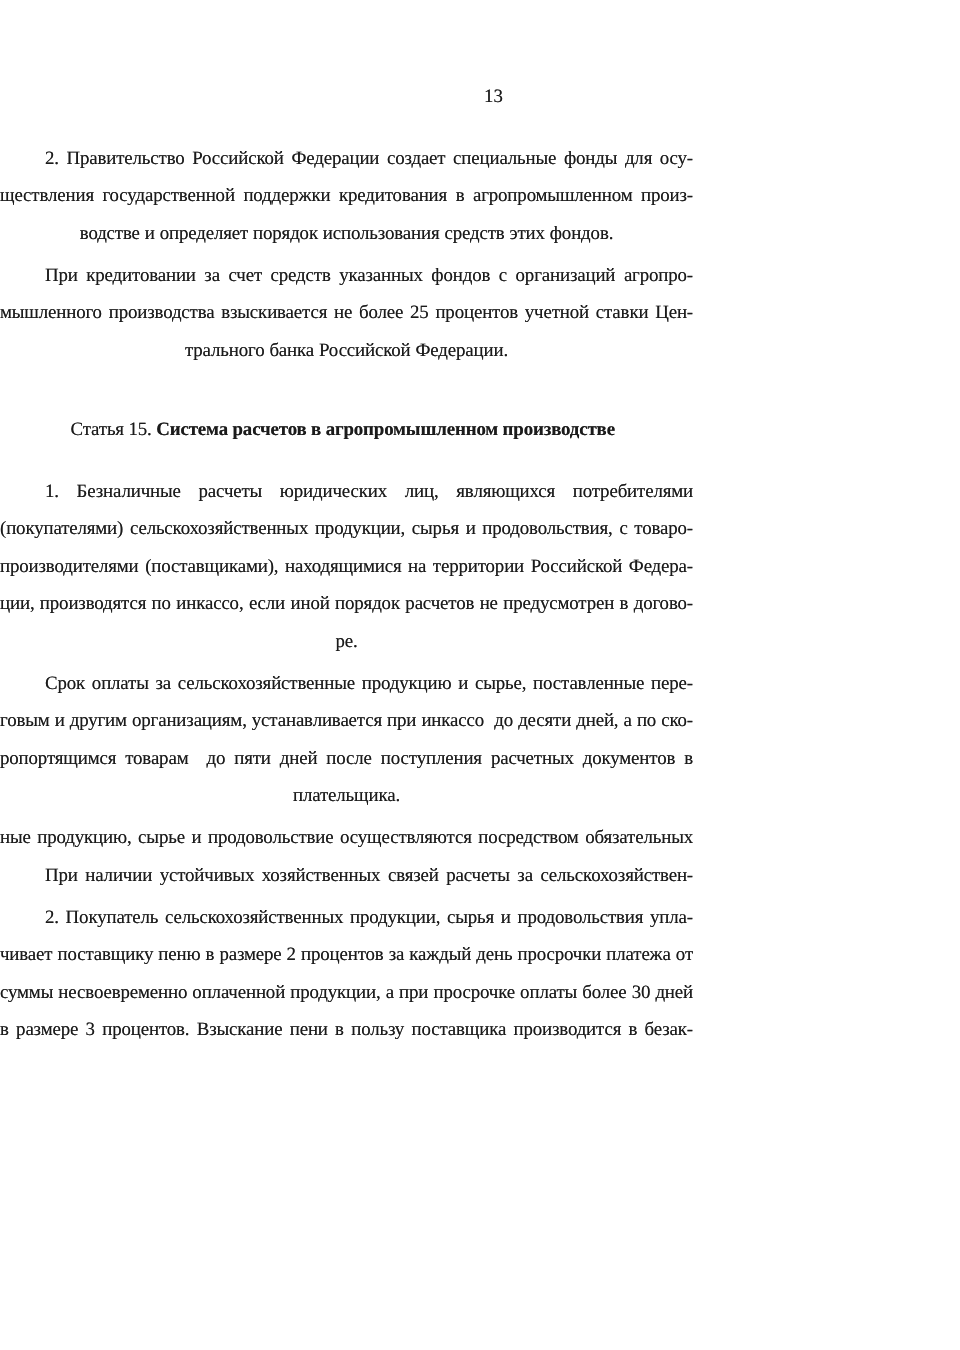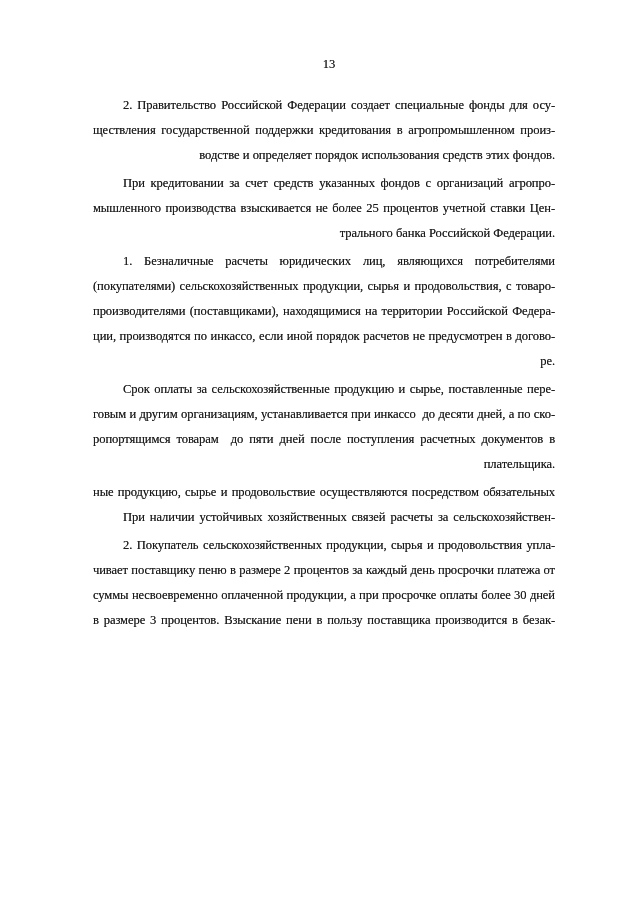--- a/index.html
+++ b/index.html
@@ -17,37 +17,36 @@
     overflow: hidden;
     background: #ffffff;
   }
   .pagenum {
     text-align: center;
     font-size: 12.6px;
     line-height: 25px;
     text-indent: 18px;
   }
   .body-text {
-    margin-left: 93px;
     width: 462px;
     font-size: 12.6px;
     line-height: 25px;
     letter-spacing: -0.1px;
     font-family: Liberation Serif, serif;
   }
   .body-text > :first-child { margin-top: 16px; }
   .paragraph { margin: 0 0 3px 0; }
   .line {
     text-align: justify;
     height: 25px;
     overflow: hidden;
     word-spacing: 0.02em;
   }
   .line::after { content: ""; display: inline-block; width: 100%; height: 0; }
-  .line.noj { text-align: right; }
+  .line.noj { text-align: center; }
   .line.noj::after { content: none; }
   .line.first { text-indent: 30px; }
   .heading {
     margin: 28px 0 16px 0;
     padding-left: 47px;
     height: 25px;
     line-height: 25px;
     overflow: hidden;
   }
   .h-label { font-weight: normal; }
@@ -62,20 +61,21 @@
       <div class="paragraph">
         <div class="line first">2. Правительство Российской Федерации создает специальные фонды для осу-</div>
         <div class="line">ществления государственной поддержки кредитования в агропромышленном произ-</div>
         <div class="line noj">водстве и определяет порядок использования средств этих фондов.</div>
       </div>
       <div class="paragraph">
         <div class="line first">При кредитовании за счет средств указанных фондов с организаций агропро-</div>
         <div class="line">мышленного производства взыскивается не более 25 процентов учетной ставки Цен-</div>
         <div class="line noj">трального банка Российской Федерации.</div>
       </div>
+      <div class="heading"><span class="h-label">Статья 15.</span> <span class="h-title">Система расчетов в агропромышленном производстве</span></div>
       <div class="paragraph">
         <div class="line first">1. Безналичные расчеты юридических лиц, являющихся потребителями</div>
         <div class="line">(покупателями) сельскохозяйственных продукции, сырья и продовольствия, с товаро-</div>
         <div class="line">производителями (поставщиками), находящимися на территории Российской Федера-</div>
         <div class="line">ции, производятся по инкассо, если иной порядок расчетов не предусмотрен в догово-</div>
         <div class="line noj">ре.</div>
       </div>
       <div class="paragraph">
         <div class="line first">Срок оплаты за сельскохозяйственные продукцию и сырье, поставленные пере-</div>
         <div class="line">говым и другим организациям, устанавливается при инкассо &nbsp;до десяти дней, а по ско-</div>

